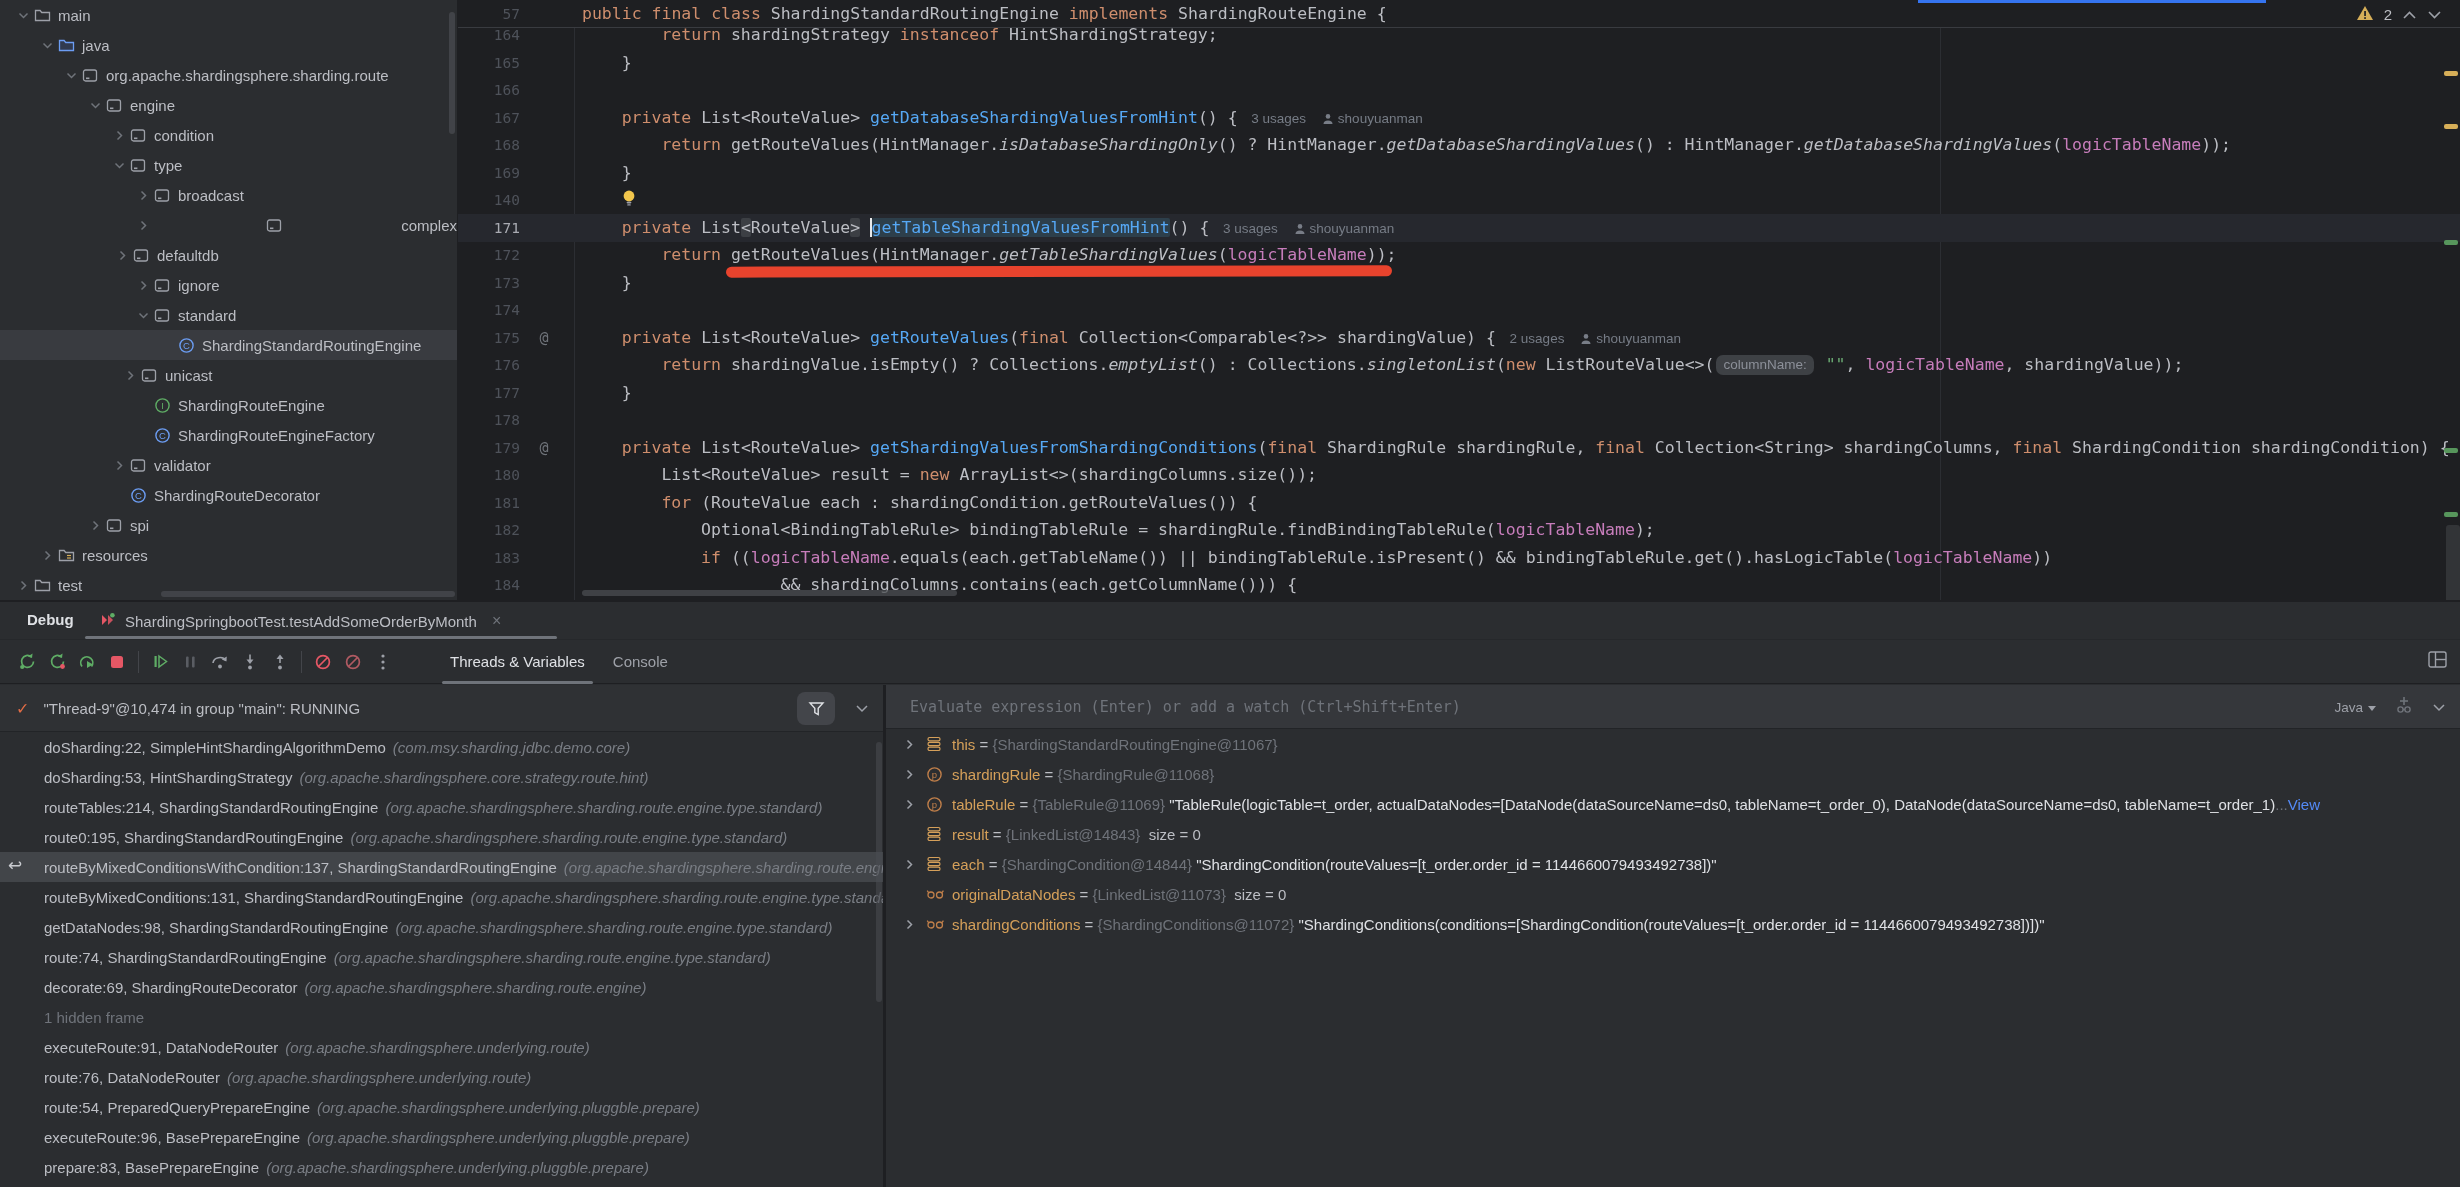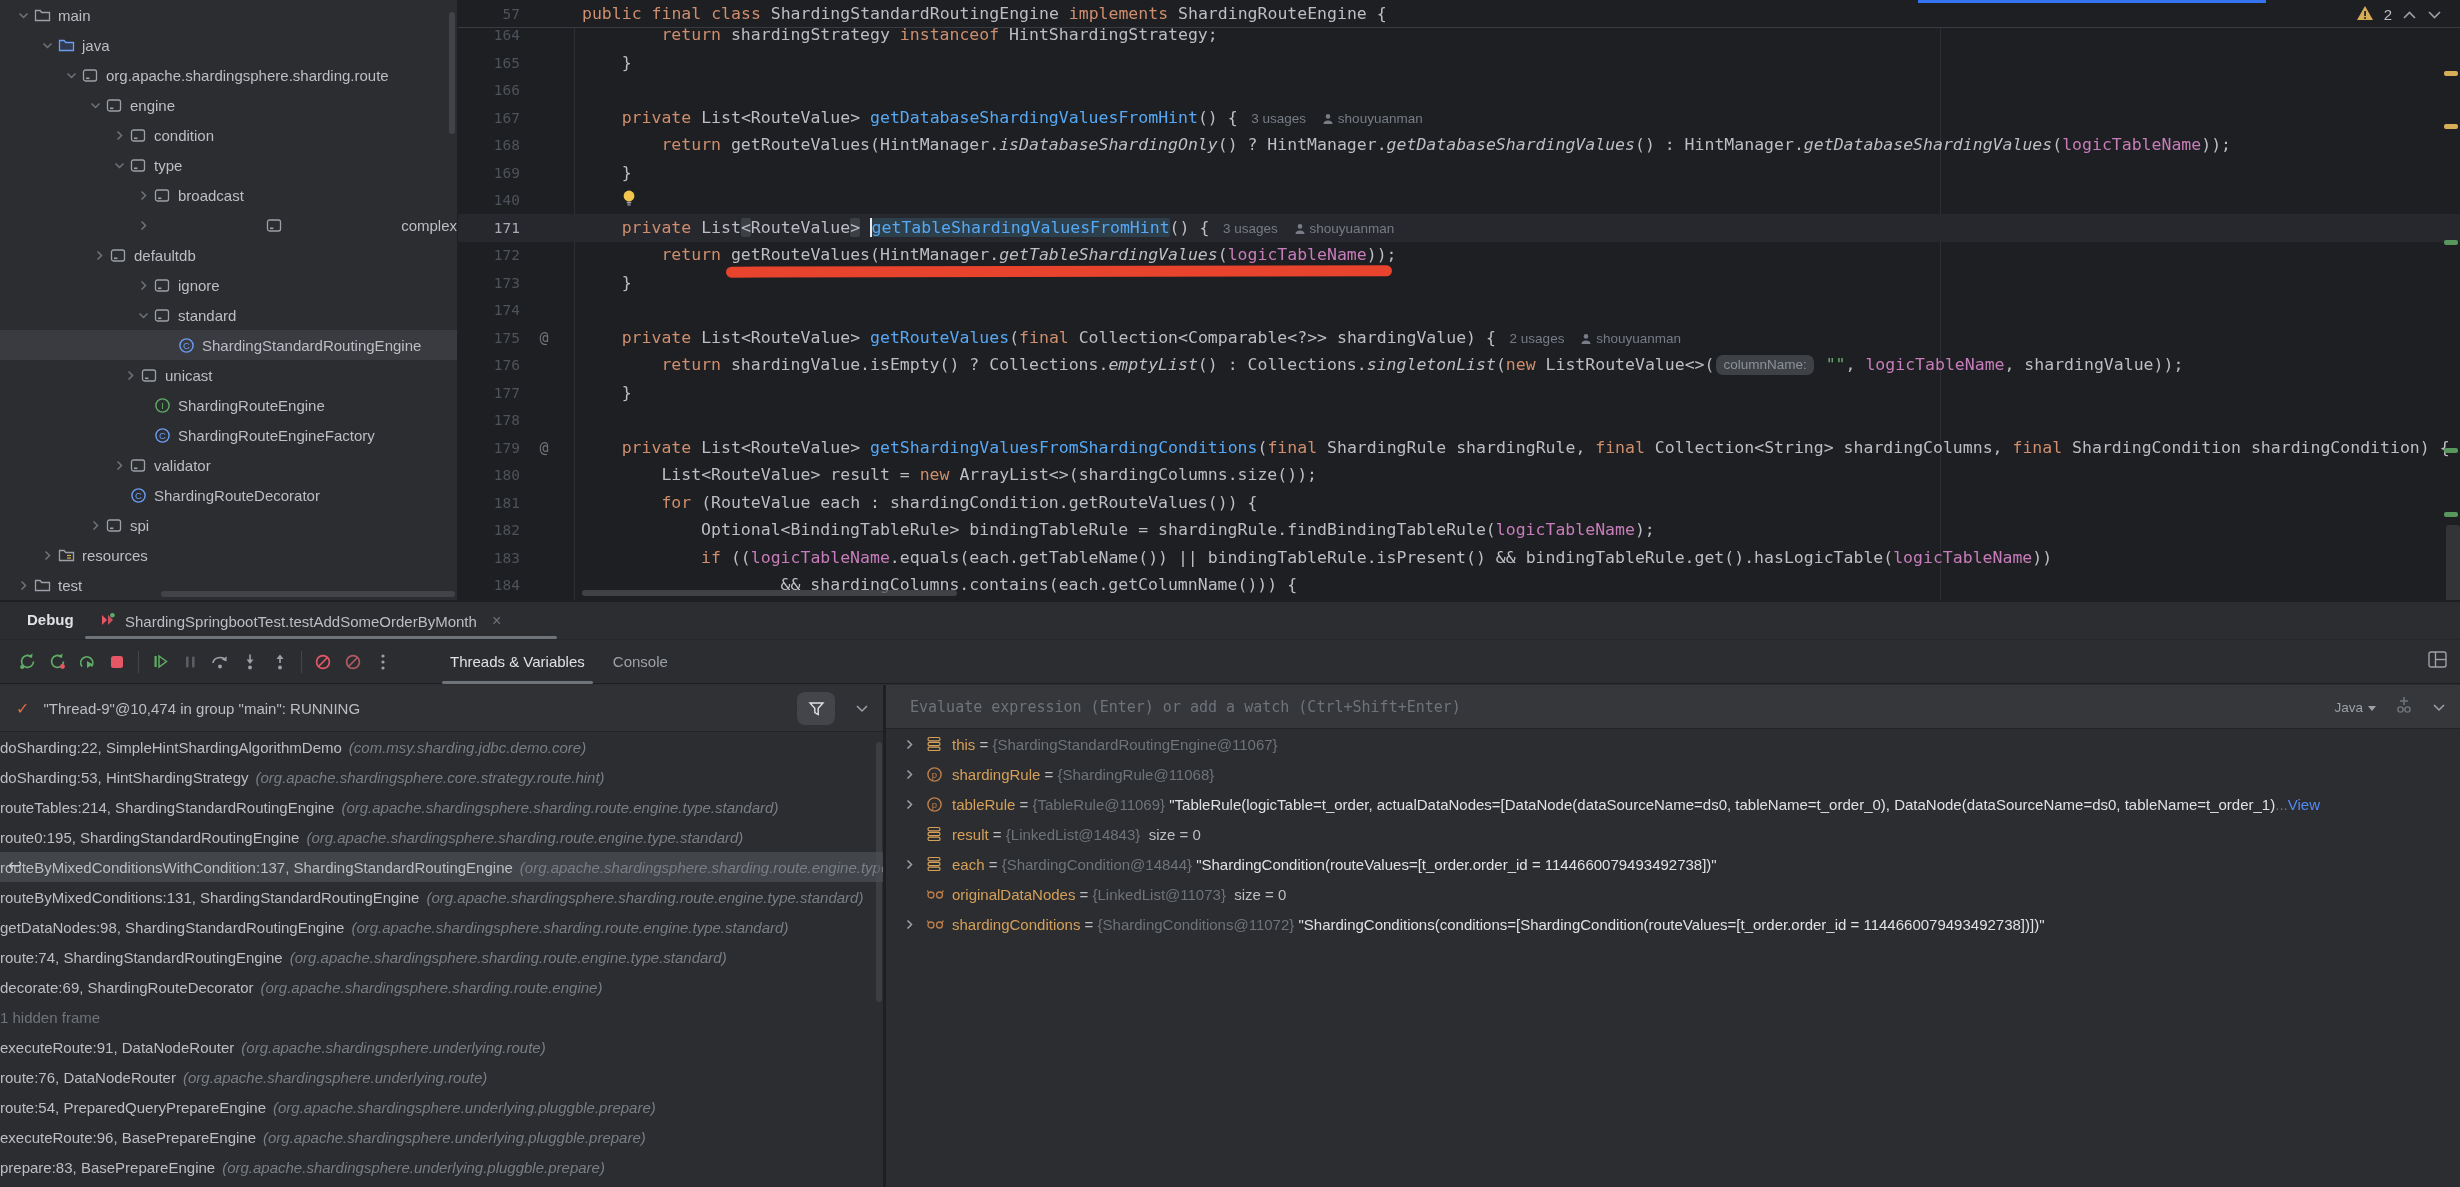--- a/index.html
+++ b/index.html
@@ -72,21 +72,21 @@
   #layout-btn { position:absolute; right:10px; top:44px; width:26px; height:26px; display:flex; align-items:center; justify-content:center; }
 
   #frames-pane { position:absolute; left:0; top:83px; width:883px; bottom:0; overflow:hidden; }
   #thread-row { position:absolute; left:0; top:0; width:100%; height:47px; background:#2f3134;
     border-bottom:1px solid #222427; display:flex; align-items:center; font-size:15px; color:#bcbec4; }
   #thread-row .check { color:#e06c45; font-size:16px; margin:0 14px 0 16px; }
   #filter-btn { position:absolute; right:48px; top:7px; width:38px; height:33px; background:#43454a;
     border-radius:8px; display:flex; align-items:center; justify-content:center; }
   #thread-chevron { position:absolute; right:14px; top:14px; }
   #frames { position:absolute; left:0; top:47px; right:0; bottom:0; overflow:hidden; }
-  .frame-row { height:30px; display:flex; align-items:center; white-space:nowrap;
+  .frame-row { height:30px; display:flex; align-items:center; padding-left:44px; white-space:nowrap;
     font-size:15px; color:#bcbec4; position:relative; }
   .frame-row .pkg { color:#7a7e85; font-style:italic; margin-left:7px; }
   .frame-row.sel { background:#424549; }
   .frame-row.muted { color:#6f737a; }
   .frame-row .back-arrow { position:absolute; left:8px; top:3px; color:#c9cbd0; font-size:17px; }
   #frames-vscroll { position:absolute; right:1px; top:57px; width:6px; height:260px; background:#4b4d52; border-radius:3px; opacity:.55; }
 
   .pane-divider { position:absolute; left:883px; top:83px; width:3px; bottom:0; background:#1e1f22; }
 
   #vars-pane { position:absolute; left:886px; top:83px; right:0; bottom:0; overflow:hidden; }
@@ -217,21 +217,21 @@
           </svg>
         </span>
         <span class="tree-ico">
           <svg width="16" height="15" viewBox="0 0 16 15">
             <rect x="1.5" y="2" width="13" height="11" rx="2" stroke="#9da0a8" stroke-width="1.3" fill="none"></rect>
             <rect x="4" y="9.5" width="3.4" height="1.6" fill="#9da0a8"></rect>
           </svg>
         </span>
         <span>complex</span>
       </div>
-      <div class="tree-row" style="padding-left: 88px;">
+      <div class="tree-row" style="padding-left: 111px;">
         <span class="tree-chevron">
           <svg width="15" height="15" viewBox="0 0 15 15">
             <path d="M5.5 3.5 L9.5 7.5 L5.5 11.5" stroke="#6f737a" stroke-width="1.5" fill="none"></path>
           </svg>
         </span>
         <span class="tree-ico">
           <svg width="16" height="15" viewBox="0 0 16 15">
             <rect x="1.5" y="2" width="13" height="11" rx="2" stroke="#9da0a8" stroke-width="1.3" fill="none"></rect>
             <rect x="4" y="9.5" width="3.4" height="1.6" fill="#9da0a8"></rect>
           </svg>

